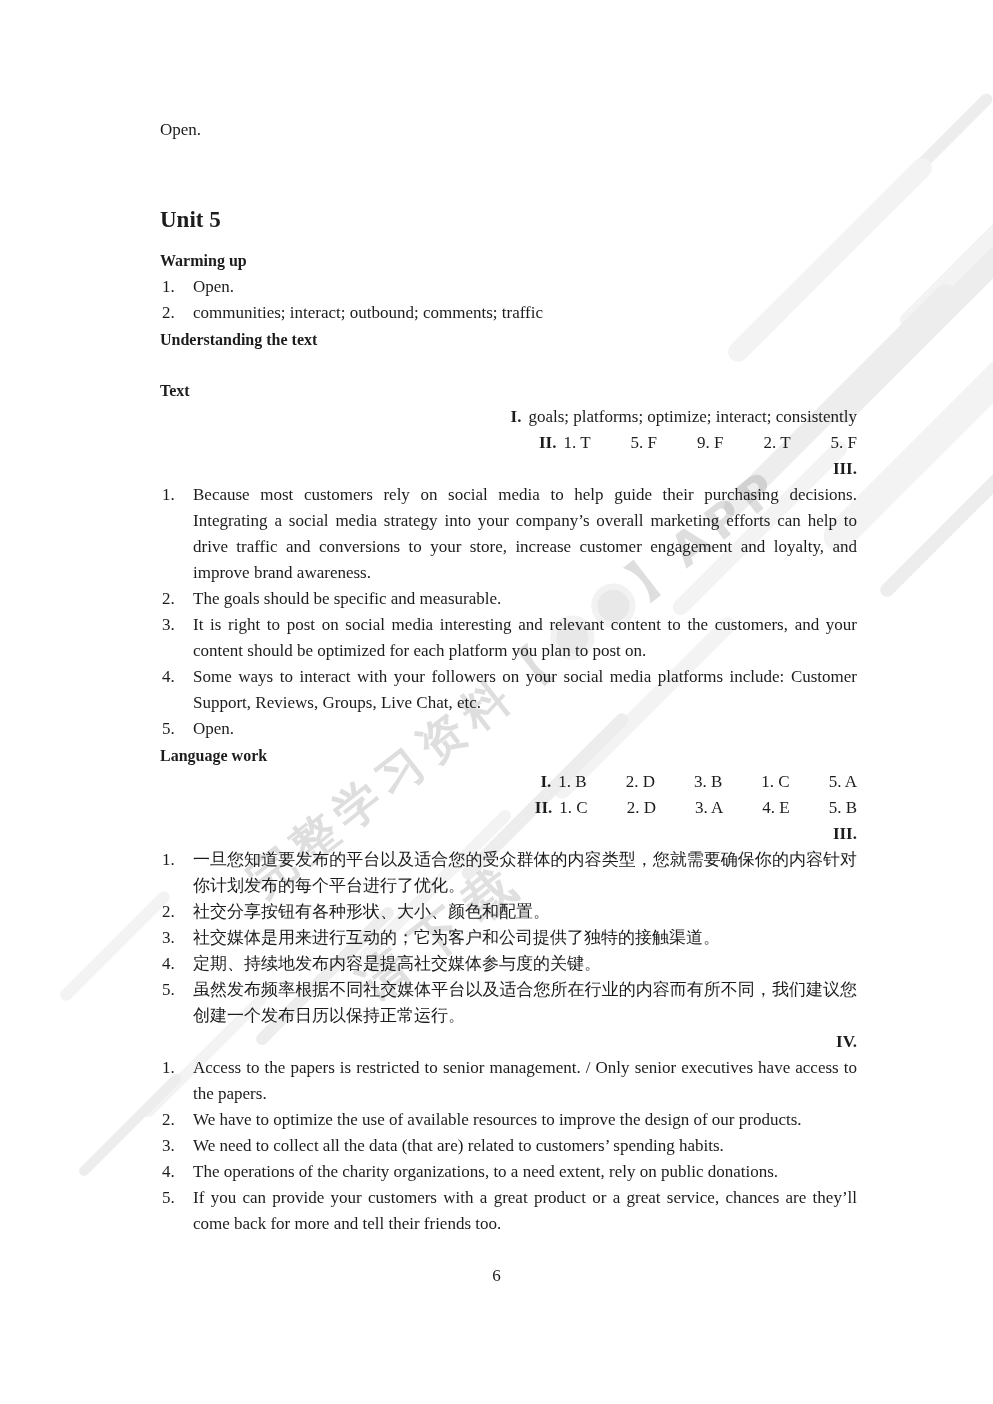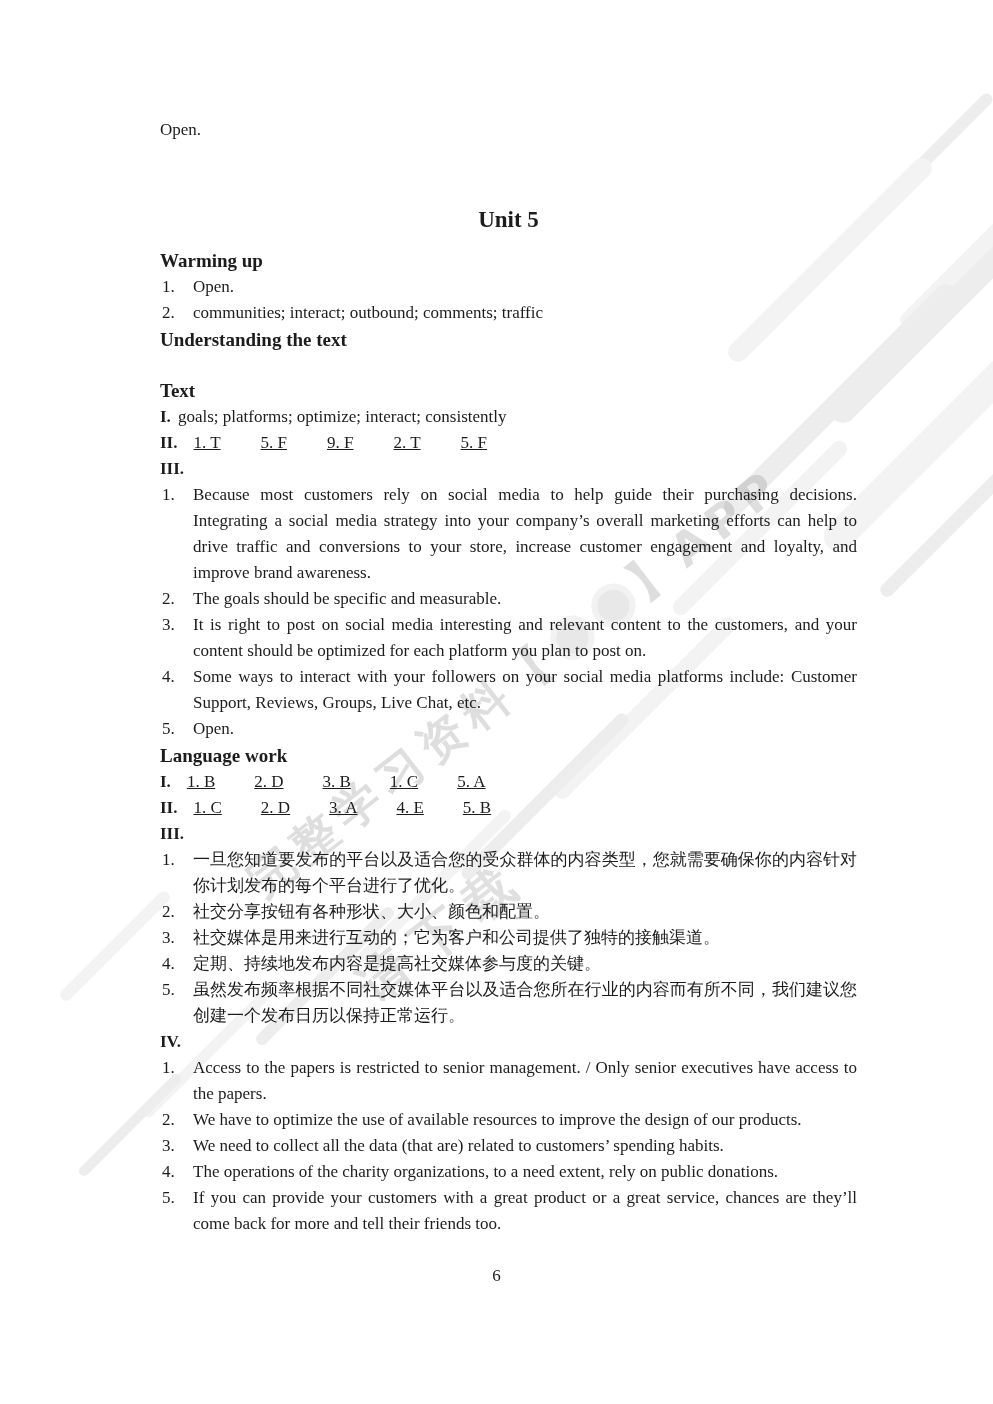--- a/index.html
+++ b/index.html
@@ -45,39 +45,38 @@
 
   
   .content {
     position:absolute; z-index:1;
     left:160px; top:0; width:697px;
     font-size:17px; line-height:26px;
   }
   .open-line { margin-top:117px; }
   .unit-title {
     margin:62px 0 12px 0;
-    text-align:center;
     font-size:23px; line-height:30px;
     font-weight:bold;
   }
   .heading {
-    font-size:19px; line-height:27px;
+    font-size:16px; line-height:27px;
     font-weight:bold;
     margin:0;
   }
   .gap-before { margin-top:24px; }
 
   .li { display:flex; padding-left:2px; }
   .li-num { width:31px; flex:none; }
   .li-text { flex:1; text-align:justify; }
 
-  .roman-line { padding-left:0; }
+  .roman-line { padding-left:0;text-align:right; }
   .rlabel { font-weight:bold; }
   .roman-line .rtext { margin-left:7px; }
-  .ans-row { display:inline-flex; margin-left:16px;text-decoration:underline; }
+  .ans-row { display:inline-flex; margin-left:7px; }
   .ans-row.tf-gap { column-gap:40px; }
   .ans-row.mc-gap { column-gap:39px; }
 
   .page-number {
     position:absolute; z-index:1;
     left:0; right:0; top:1263px;
     text-align:center;
     font-size:17px; line-height:26px;
   }
 </style>

